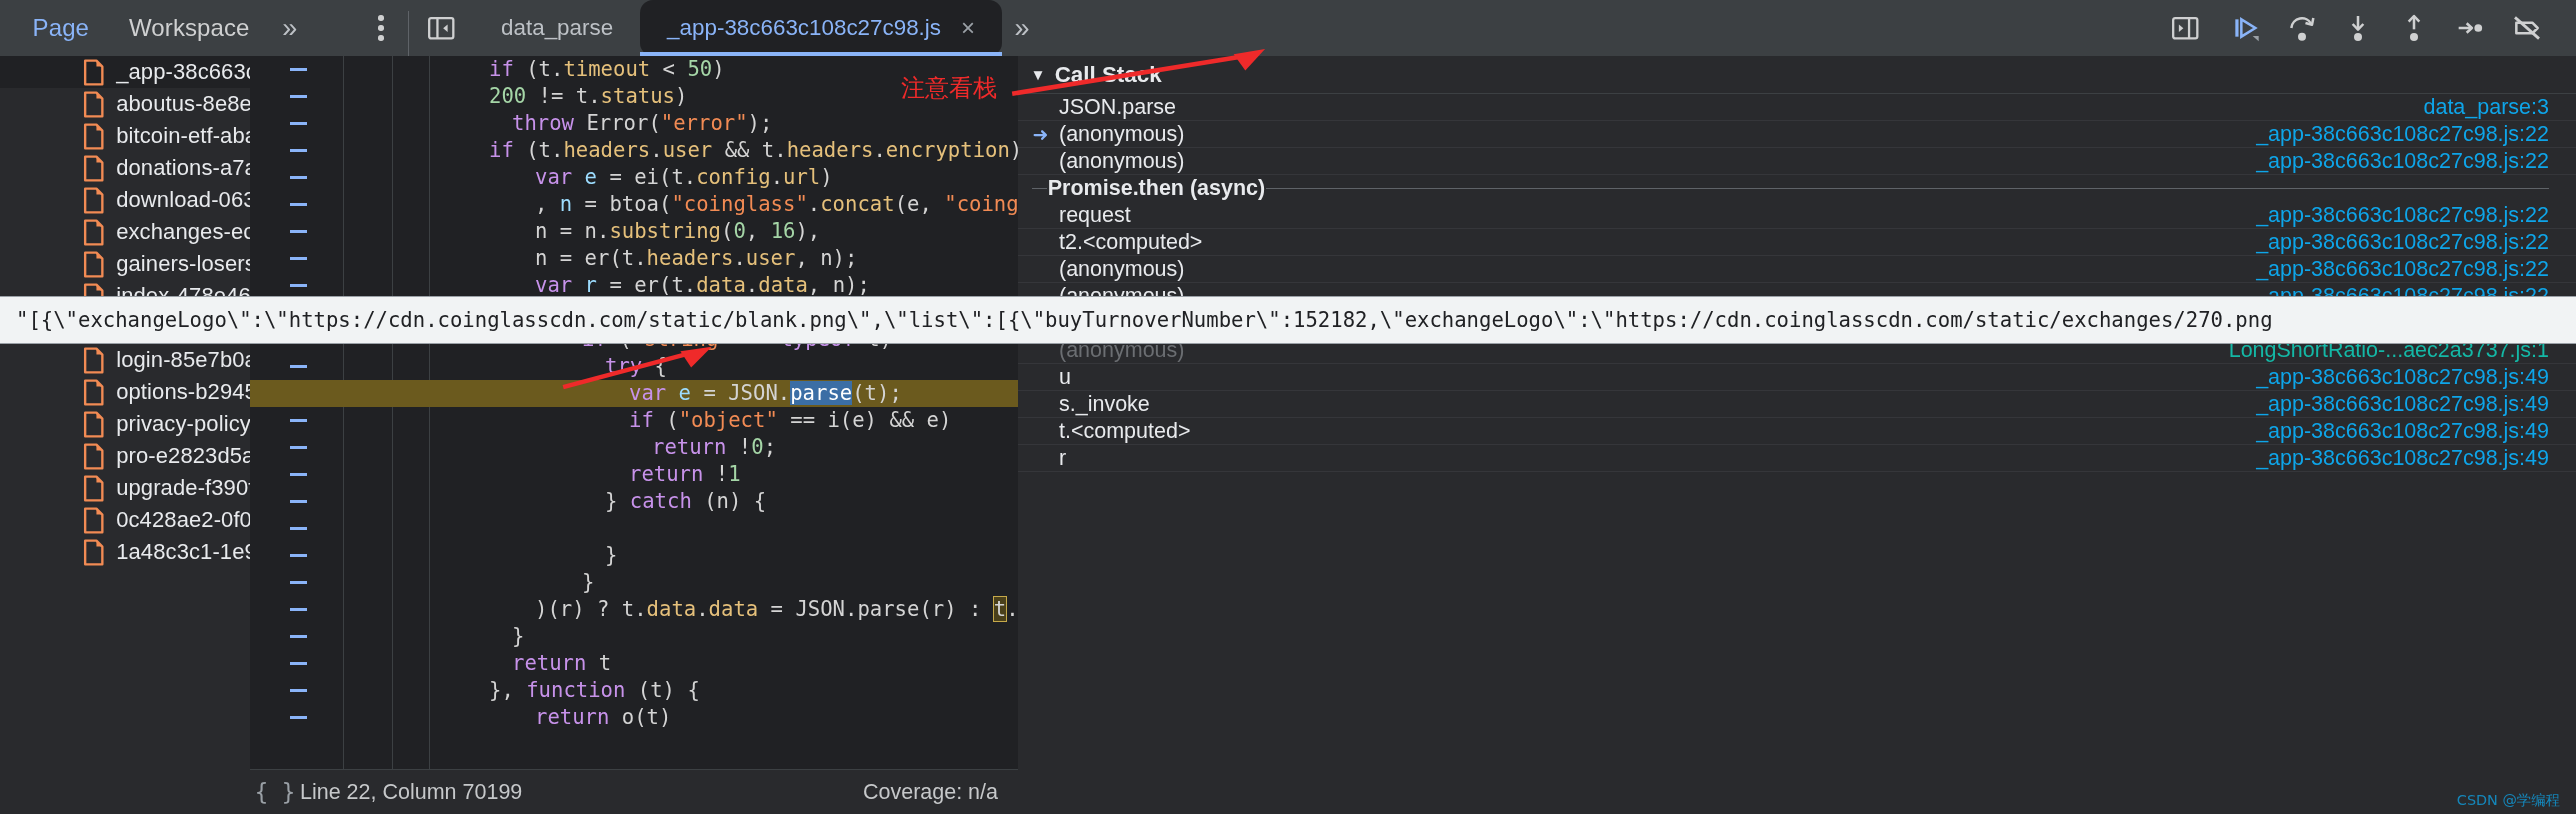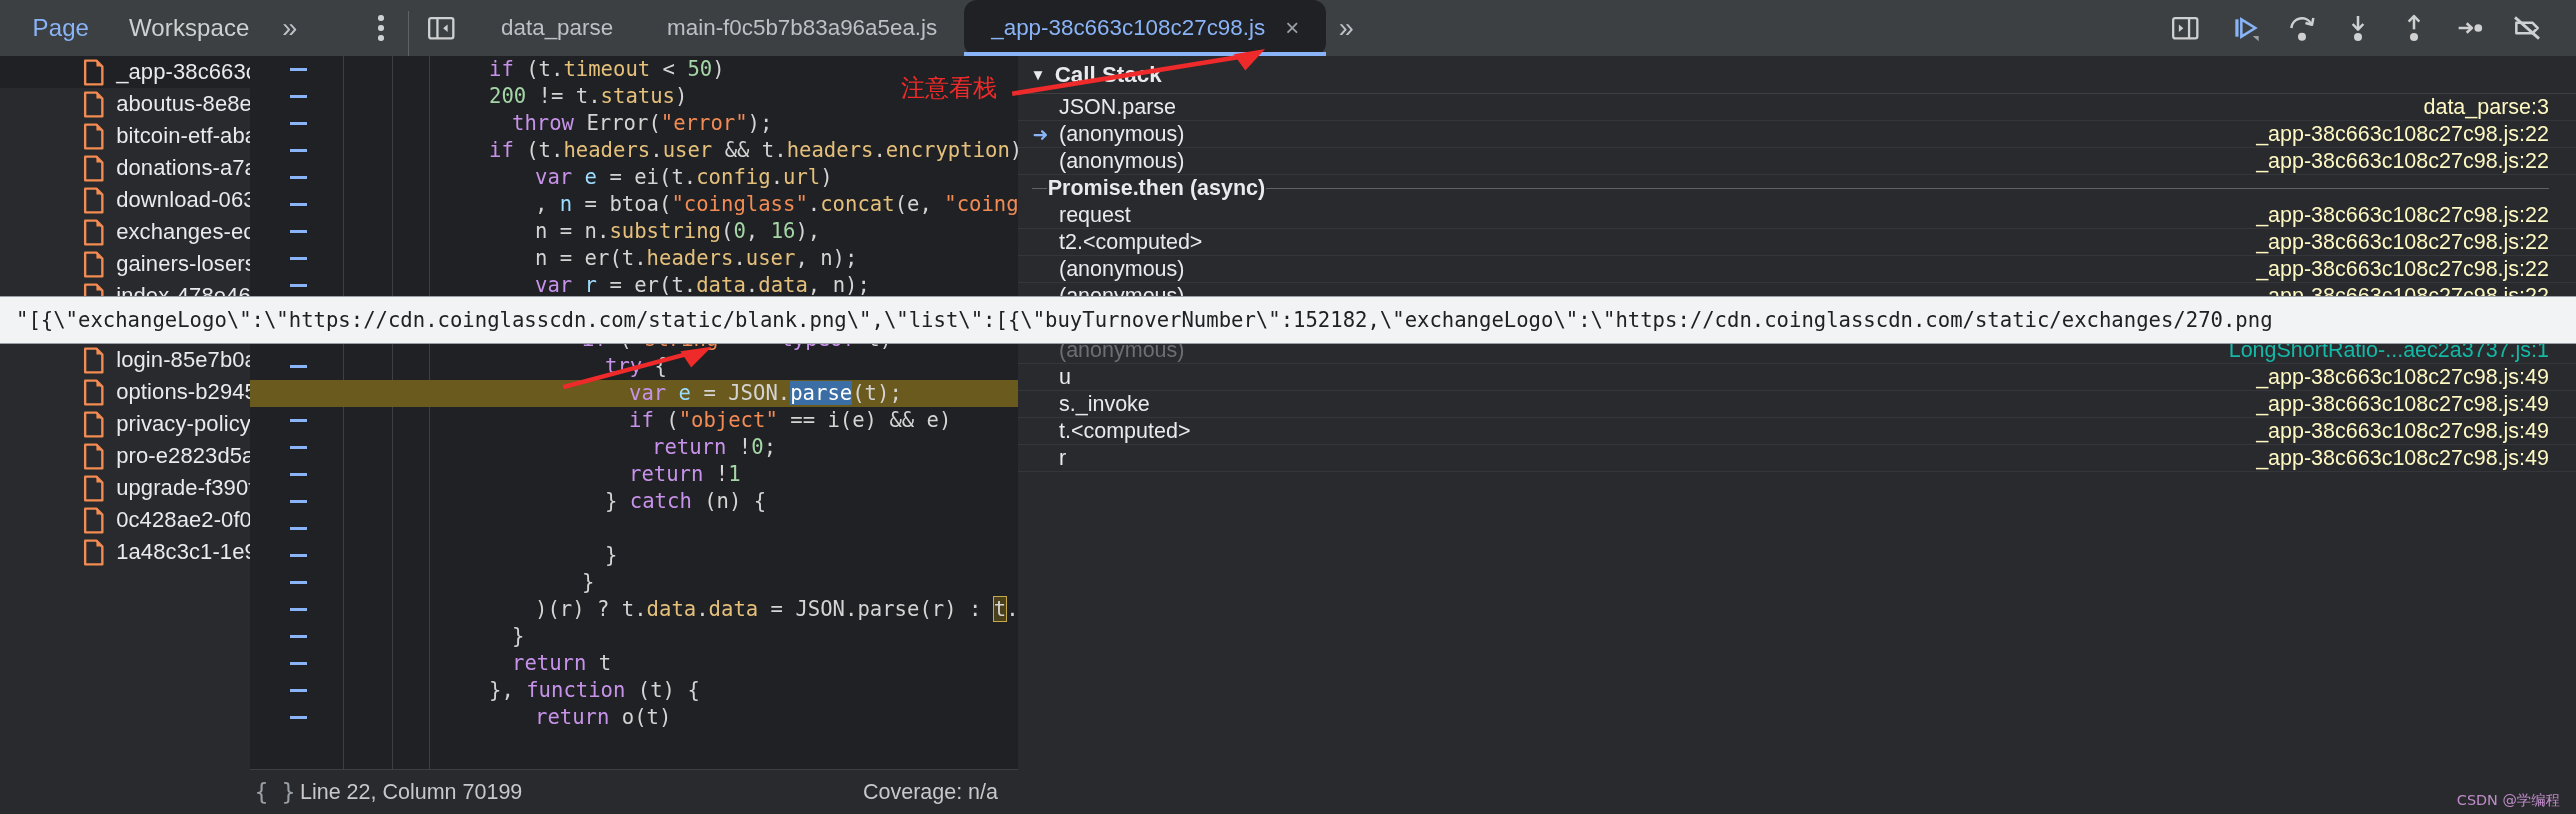--- a/index.html
+++ b/index.html
@@ -133,38 +133,38 @@
     font-size: 22.4px; color: #e8eaed; font-weight: bold; gap: 9px;
     border-bottom: 0.9px solid #3c4043;
   }
   .cs-caret { font-size: 15.2px; color: #e8eaed; }
   .cs-row {
     display: flex; align-items: center; height: 27px; padding-left: 14.4px; padding-right: 27px;
     border-bottom: 0.9px solid #35363a; position: relative;
   }
   .cs-arrow { width: 23px; color: #8ab4f8; font-size: 19px; line-height: 1; }
   .cs-fn { font-size: 21.5px; color: #e8eaed; margin-left: 3.6px; }
-  .cs-loc { margin-left: auto; font-size: 21.5px; color: #fef9c3; }
+  .cs-loc { margin-left: auto; font-size: 21.5px; color: #0ea5e9; }
   .cs-async {
     display: flex; align-items: center; height: 27px; padding-left: 14.4px; padding-right: 27px;
     gap: 1px;
   }
   .cs-async .lbl { font-size: 21.5px; color: #e8eaed; font-weight: bold; }
   .cs-async .rule { flex: 1; height: 0.9px; background: #5f6368; }
   .cs-async .dash-l { width: 14.4px; height: 0.9px; background: #5f6368; }
 
   
   .annot-text {
     position: absolute; color: #ef2a2a; font-size: 24px;
     font-family: "DejaVu Sans", sans-serif; white-space: nowrap;
   }
   .annot-arrow { position: absolute; pointer-events: none; }
   .watermark {
     position: absolute; right: 16px; bottom: 3.6px; font-size: 14.4px;
-    color: #f0abfc; opacity: .75; font-family: "DejaVu Sans", sans-serif;
+    color: #0ea5e9; opacity: .75; font-family: "DejaVu Sans", sans-serif;
   }
 </style>
 </head>
 <body>
 
 <div class="app">
 
   <div class="topbar">
 
     <div class="nav-tabs">
@@ -185,23 +185,20 @@
         <rect x="2.5" y="4" width="19" height="16" rx="1.5"></rect>
         <line x1="9" y1="4" x2="9" y2="20"></line>
         <path d="M17 9 L13.5 12 L17 15 Z" fill="#cfd0d1" stroke="none"></path>
       </svg>
     </div>
 
     <div class="file-tabs">
       <div class="file-tab">
         <span>data_parse</span>
       </div>
-      <div class="file-tab">
-        <span>main-f0c5b7b83a96a5ea.js</span>
-      </div>
       <div class="file-tab active">
         <span>_app-38c663c108c27c98.js</span>
         <span class="tab-close">×</span>
       </div>
       <div class="chev-more">»</div>
     </div>
 
     <div class="dbg-controls">
       <div class="right-toggle">
         <svg width="30.5" height="30.5" viewBox="0 0 24 24" fill="none" stroke="#cfd0d1" stroke-width="1.8">

